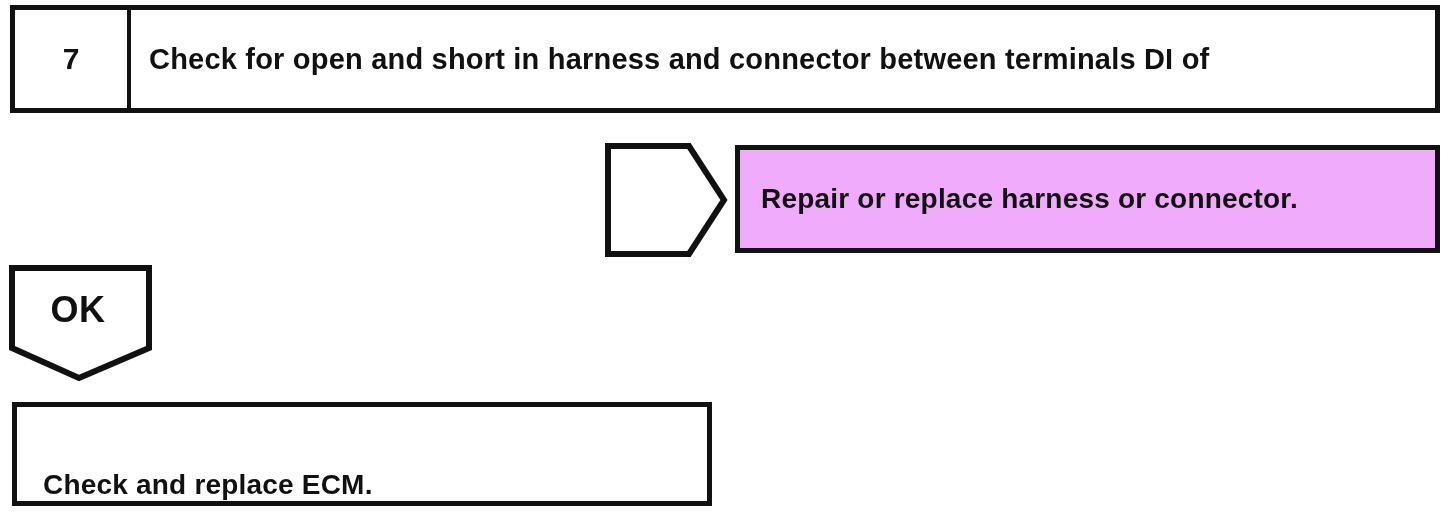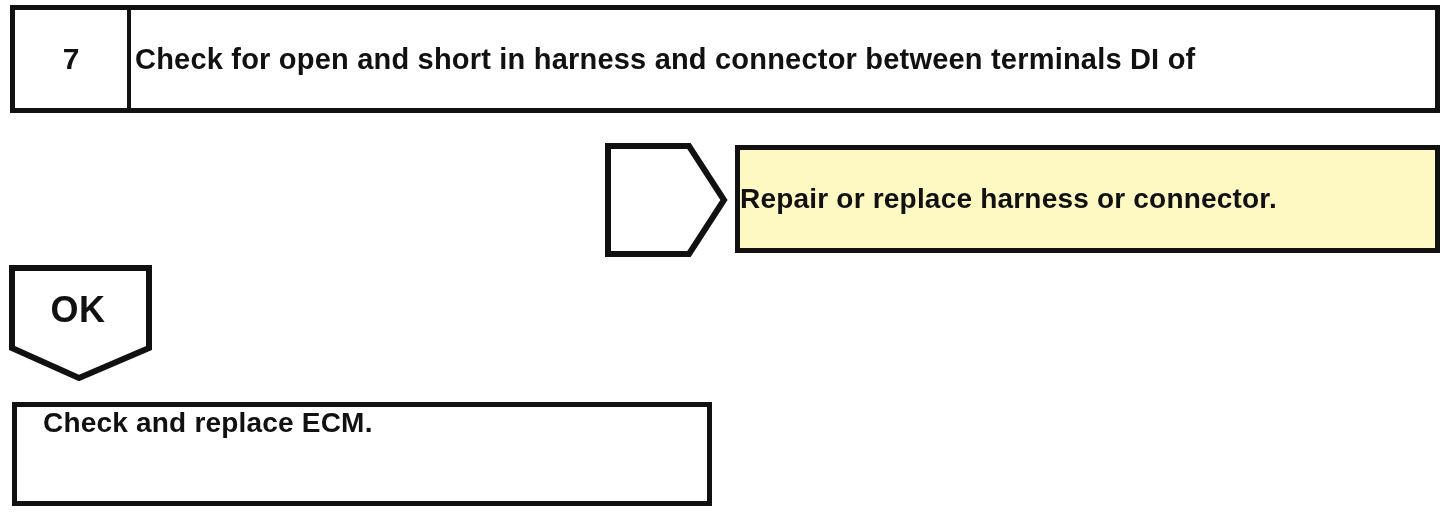--- a/index.html
+++ b/index.html
@@ -38,21 +38,21 @@
     display: flex;
     align-items: center;
     justify-content: center;
     font-size: 30px;
   }
   .step-text {
     flex: 1;
     display: flex;
     flex-direction: column;
     justify-content: center;
-    padding-left: 4px;
+    padding-left: 18px;
     font-size: 29px;
     line-height: 34px;
     letter-spacing: 0.2px;
   }
 
   
   .ng-shape {
     position: absolute;
     left: 604px;
     top: 142px;
@@ -74,23 +74,24 @@
   .ng-action-box {
     position: absolute;
     left: 735px;
     top: 145px;
     width: 705px;
     height: 108px;
     border: 5px solid #111111;
     box-sizing: border-box;
     display: flex;
     align-items: center;
+    padding-left: 21px;
     font-size: 28px;
     letter-spacing: 0.2px;
-    background: #fef9c3;
+    background: #f0abfc;
   }
 
   
   .ok-shape {
     position: absolute;
     left: 8px;
     top: 264px;
   }
   .ok-label {
     position: absolute;
@@ -108,21 +109,21 @@
   
   .ok-action-box {
     position: absolute;
     left: 12px;
     top: 402px;
     width: 700px;
     height: 104px;
     border: 5px solid #111111;
     box-sizing: border-box;
     display: flex;
-    align-items: flex-start;
+    align-items: flex-end;
     padding-left: 26px;
     font-size: 28px;
     letter-spacing: 0.2px;
     background: #ffffff;
   }
 
   .shape-poly {
     fill: #ffffff;
     stroke: #111111;
     stroke-width: 6;

